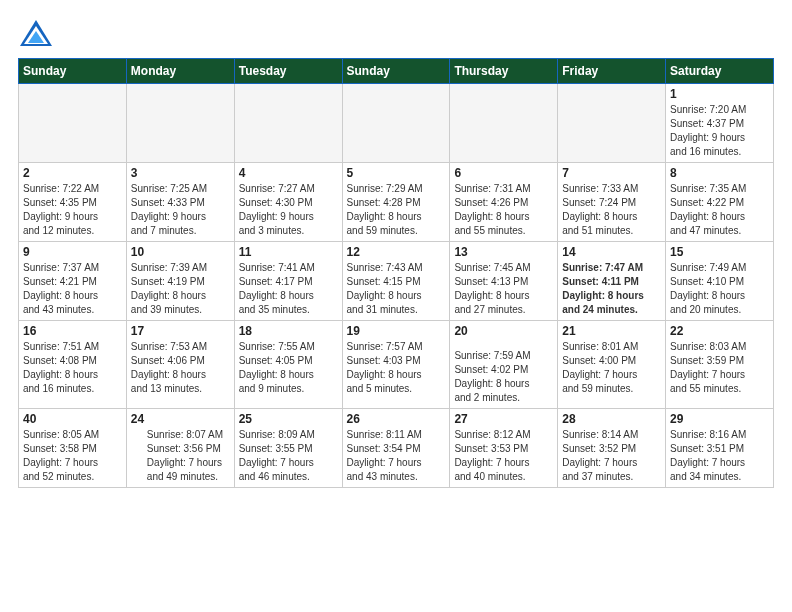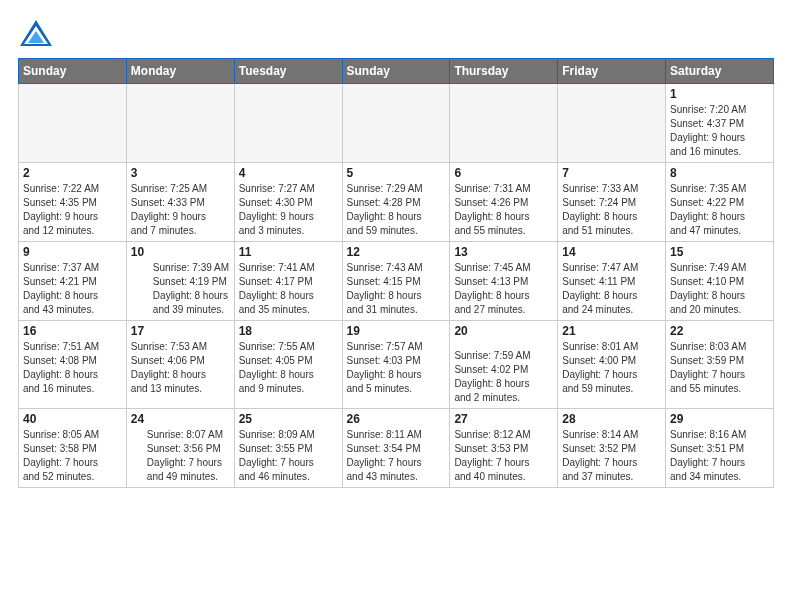--- a/index.html
+++ b/index.html
@@ -50,21 +50,21 @@
     .location {
       font-size: 14px;
       color: #444;
     }
     .calendar {
       width: 100%;
       border-collapse: collapse;
       table-layout: fixed;
     }
     .calendar th {
-      background: #737373;
+      background: #14532d;
       color: #fff;
       font-size: 12px;
       font-weight: bold;
       padding: 5px 4px;
       text-align: left;
       border: 1px solid #1565c0;
     }
     .calendar td {
       border: 1px solid #ccc;
       vertical-align: top;
@@ -197,21 +197,21 @@
         <tr>
           <td>
             <span class="day-num">9</span>
             <div class="day-info" style="white-space: pre-line;">Sunrise: 7:37 AM
 Sunset: 4:21 PM
 Daylight: 8 hours
 and 43 minutes.</div>
           </td>
           <td>
             <span class="day-num">10</span>
-            <div class="day-info" style="white-space: pre-line; margin-left: 22px;">Sunrise: 7:39 AM
+            <div class="day-info" style="white-space: pre-line;">Sunrise: 7:39 AM
 Sunset: 4:19 PM
 Daylight: 8 hours
 and 39 minutes.</div>
           </td>
           <td>
             <span class="day-num">11</span>
             <div class="day-info" style="white-space: pre-line;">Sunrise: 7:41 AM
 Sunset: 4:17 PM
 Daylight: 8 hours
 and 35 minutes.</div>
@@ -225,21 +225,21 @@
           </td>
           <td>
             <span class="day-num">13</span>
             <div class="day-info" style="white-space: pre-line;">Sunrise: 7:45 AM
 Sunset: 4:13 PM
 Daylight: 8 hours
 and 27 minutes.</div>
           </td>
           <td>
             <span class="day-num">14</span>
-            <div class="day-info" style="white-space: pre-line;">Sunrise: 7:47 AM
+            <div class="day-info" style="white-space: pre-line; font-weight: bold;">Sunrise: 7:47 AM
 Sunset: 4:11 PM
 Daylight: 8 hours
 and 24 minutes.</div>
           </td>
           <td>
             <span class="day-num">15</span>
             <div class="day-info" style="white-space: pre-line;">Sunrise: 7:49 AM
 Sunset: 4:10 PM
 Daylight: 8 hours
 and 20 minutes.</div>

